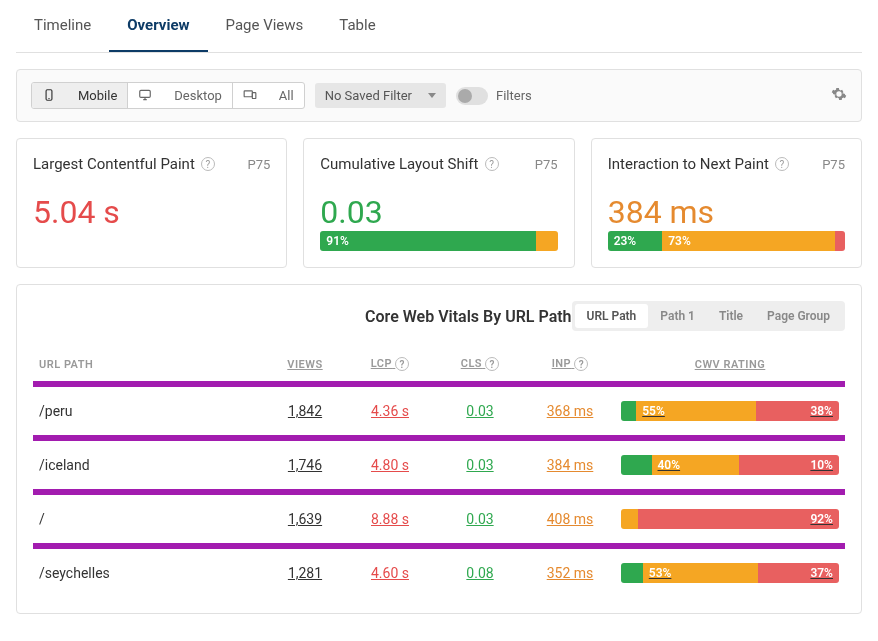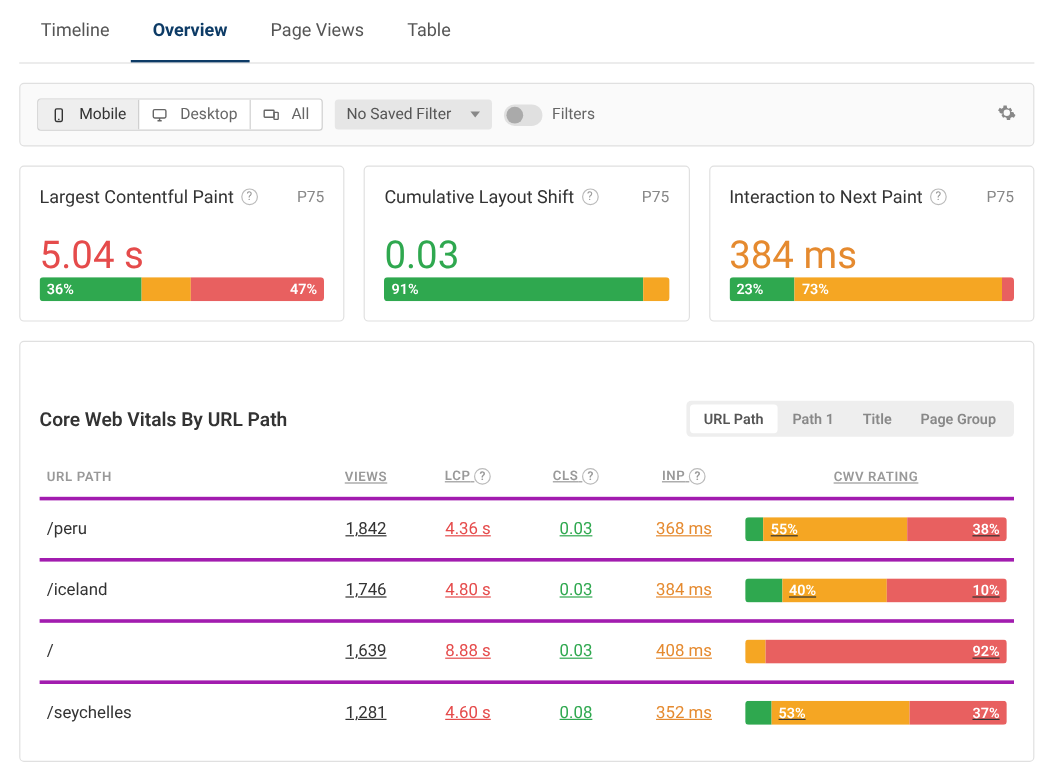--- a/index.html
+++ b/index.html
@@ -46,22 +46,22 @@
     }
     .device-group {
       display: inline-flex;
       border: 1px solid #d0d0d0;
       border-radius: 3px;
       background: #fff;
       overflow: hidden;
     }
     .device-btn {
       display: inline-flex;
-      align-items: flex-end;
-      gap: 10px;
+      align-items: flex-start;
+      gap: 22px;
       padding: 5px 10px;
       font-size: 13px;
       color: #666;
       border-right: 1px solid #d0d0d0;
       cursor: pointer;
     }
     .device-btn:last-child { border-right: none; }
     .device-btn.active { background: #eee; color: #333; }
     .device-btn svg { width: 14px; height: 14px; }
     
@@ -164,24 +164,23 @@
     .seg:empty { padding: 0; }
     
     
     .table-panel {
       border: 1px solid #e0e0e0;
       border-radius: 4px;
       padding: 16px;
     }
     .table-head {
       display: flex;
-      justify-content: space-between;
+      justify-content: flex-end;
       align-items: center;
       margin-bottom: 18px;
-      margin-top: 33px;
     }
     .table-title {
       font-size: 16px;
       font-weight: 600;
       color: #333;
     }
     .seg-group {
       display: inline-flex;
       background: #eee;
       border-radius: 4px;
@@ -210,21 +209,21 @@
       font-size: 11px;
       font-weight: 600;
       letter-spacing: 0.5px;
       color: #999;
       text-transform: uppercase;
       padding: 8px 6px 10px;
     }
     .data-table th.r, .data-table td.r { text-align: center; text-decoration: underline; }
     .data-table td {
       padding: 14px 6px;
-      border-top: 3px solid #a21caf;
+      border-top: 6px solid #a21caf;
       font-size: 14px;
       vertical-align: middle;
     }
     .data-table td .row-bar {
       height: 20px;
       display: flex;
       border-radius: 3px;
       overflow: hidden;
       font-size: 12px;
       font-weight: 600;
@@ -316,25 +315,20 @@
 
   <div class="card">
     <div class="card-head">
       <div class="card-title">
         <span>Largest Contentful Paint</span>
         <span class="help-icon">?</span>
       </div>
       <div class="p75">P75</div>
     </div>
     <div class="card-value v-red">5.04 s</div>
-    <div class="stacked-bar">
-      <div class="seg green" style="width:36%">36%</div>
-      <div class="seg orange" style="width:17%"></div>
-      <div class="seg red" style="width:47%">47%</div>
-    </div>
   </div>
 
   <div class="card">
     <div class="card-head">
       <div class="card-title">
         <span>Cumulative Layout Shift</span>
         <span class="help-icon">?</span>
       </div>
       <div class="p75">P75</div>
     </div>

